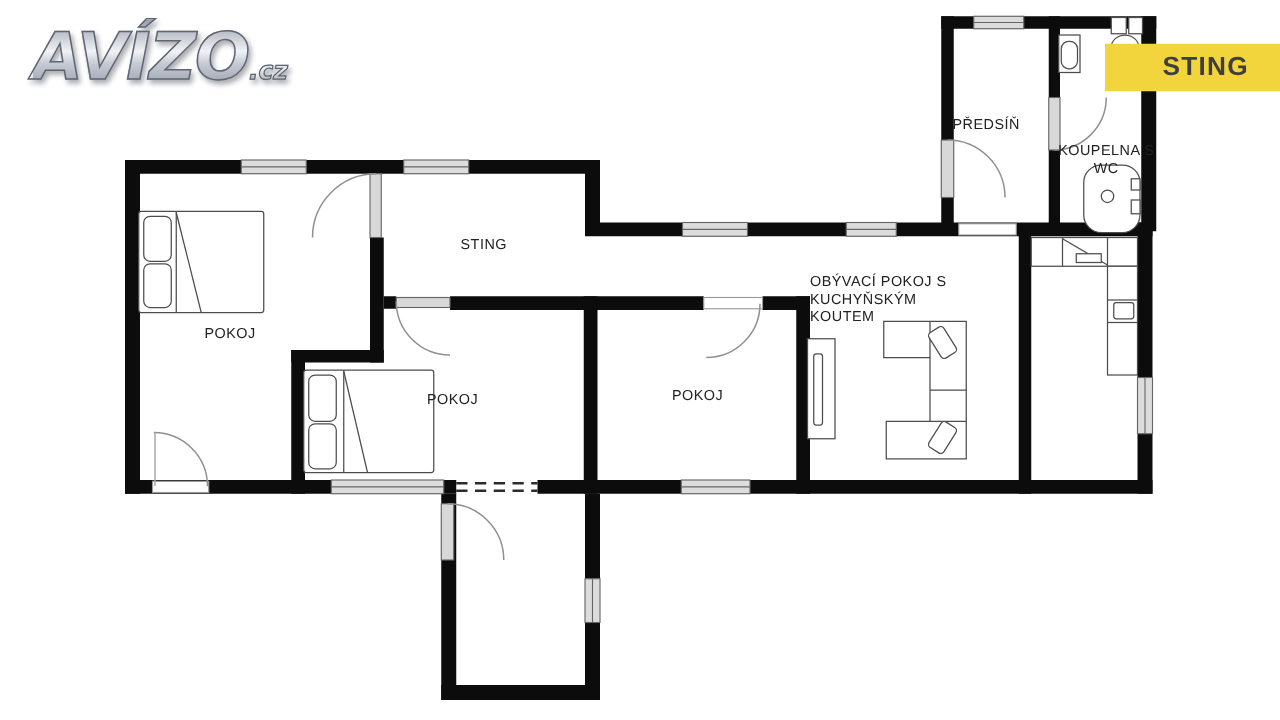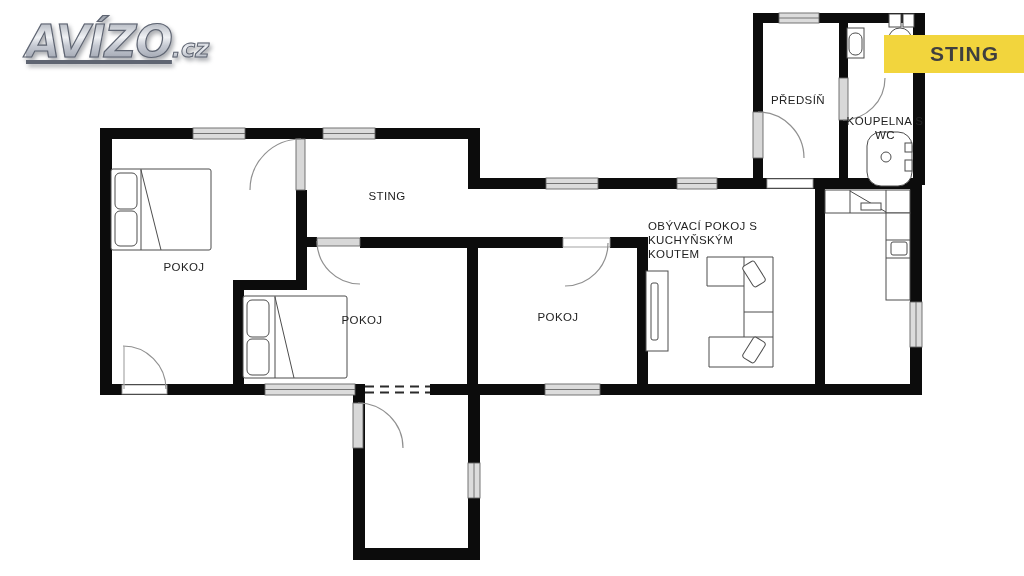--- a/index.html
+++ b/index.html
@@ -8,25 +8,25 @@
   svg{position:absolute;left:0;top:0;}
 
   
   .room-label{position:absolute;font-size:11.5px;line-height:14px;color:#222222;
               letter-spacing:.4px;white-space:normal;}
 
   
   .logo{position:absolute;left:26px;top:16px;white-space:nowrap;
         font-style:italic;font-weight:bold;font-family:"DejaVu Sans",sans-serif;
         filter:drop-shadow(2px 3px 2px rgba(70,75,85,.45));}
-  .logo-main{font-size:44px;letter-spacing:-1px;
+  .logo-main{font-size:52px;letter-spacing:-1px;
         background:linear-gradient(180deg,#9aa0ab 0%,#f0f2f5 42%,#c6cad3 58%,#8d93a0 100%);
-        -webkit-background-clip:text;background-clip:text;color:transparent;text-decoration:underline;
+        -webkit-background-clip:text;background-clip:text;color:transparent;
         -webkit-text-stroke:1.2px #5f6572;}
-  .logo-suffix{font-size:24px;letter-spacing:0;
+  .logo-suffix{font-size:20px;letter-spacing:0;
         background:linear-gradient(180deg,#a0a6b1 0%,#eef0f4 45%,#9aa0ac 100%);
         -webkit-background-clip:text;background-clip:text;color:transparent;
         -webkit-text-stroke:1px #5f6572;}
 
   
   .sting-badge{position:absolute;left:884px;top:35px;width:121px;height:38px;
                background:#F2D53D;color:#3F3F3F;font-weight:bold;font-size:21px;
                letter-spacing:1px;display:flex;align-items:center;justify-content:center;
                font-family:"Liberation Sans",sans-serif;padding-left:20px;}
 </style>
@@ -198,21 +198,21 @@
         <ellipse cx="900" cy="38" rx="11" ry="10"></ellipse>
       </g>
 
       <g>
         <rect x="847" y="28" width="17" height="30"></rect>
         <rect x="849" y="33" width="13" height="22" rx="6"></rect>
       </g>
     </g>
   </svg>
 
-  <div class="room-label" style="left:762px;top:93px;width:72px;text-align:center;">PŘEDSÍŇ</div>
+  <div class="room-label" style="left:762px;top:93px;width:72px;text-align:left;">PŘEDSÍŇ</div>
 
   <div class="room-label" style="left:845px;top:114px;width:80px;text-align:center;">KOUPELNA S WC</div>
 
   <div class="room-label" style="left:347px;top:189px;width:80px;text-align:center;">STING</div>
 
   <div class="room-label" style="left:144px;top:260px;width:80px;text-align:center;">POKOJ</div>
 
   <div class="room-label" style="left:322px;top:313px;width:80px;text-align:center;">POKOJ</div>
 
   <div class="room-label" style="left:518px;top:310px;width:80px;text-align:center;">POKOJ</div>

